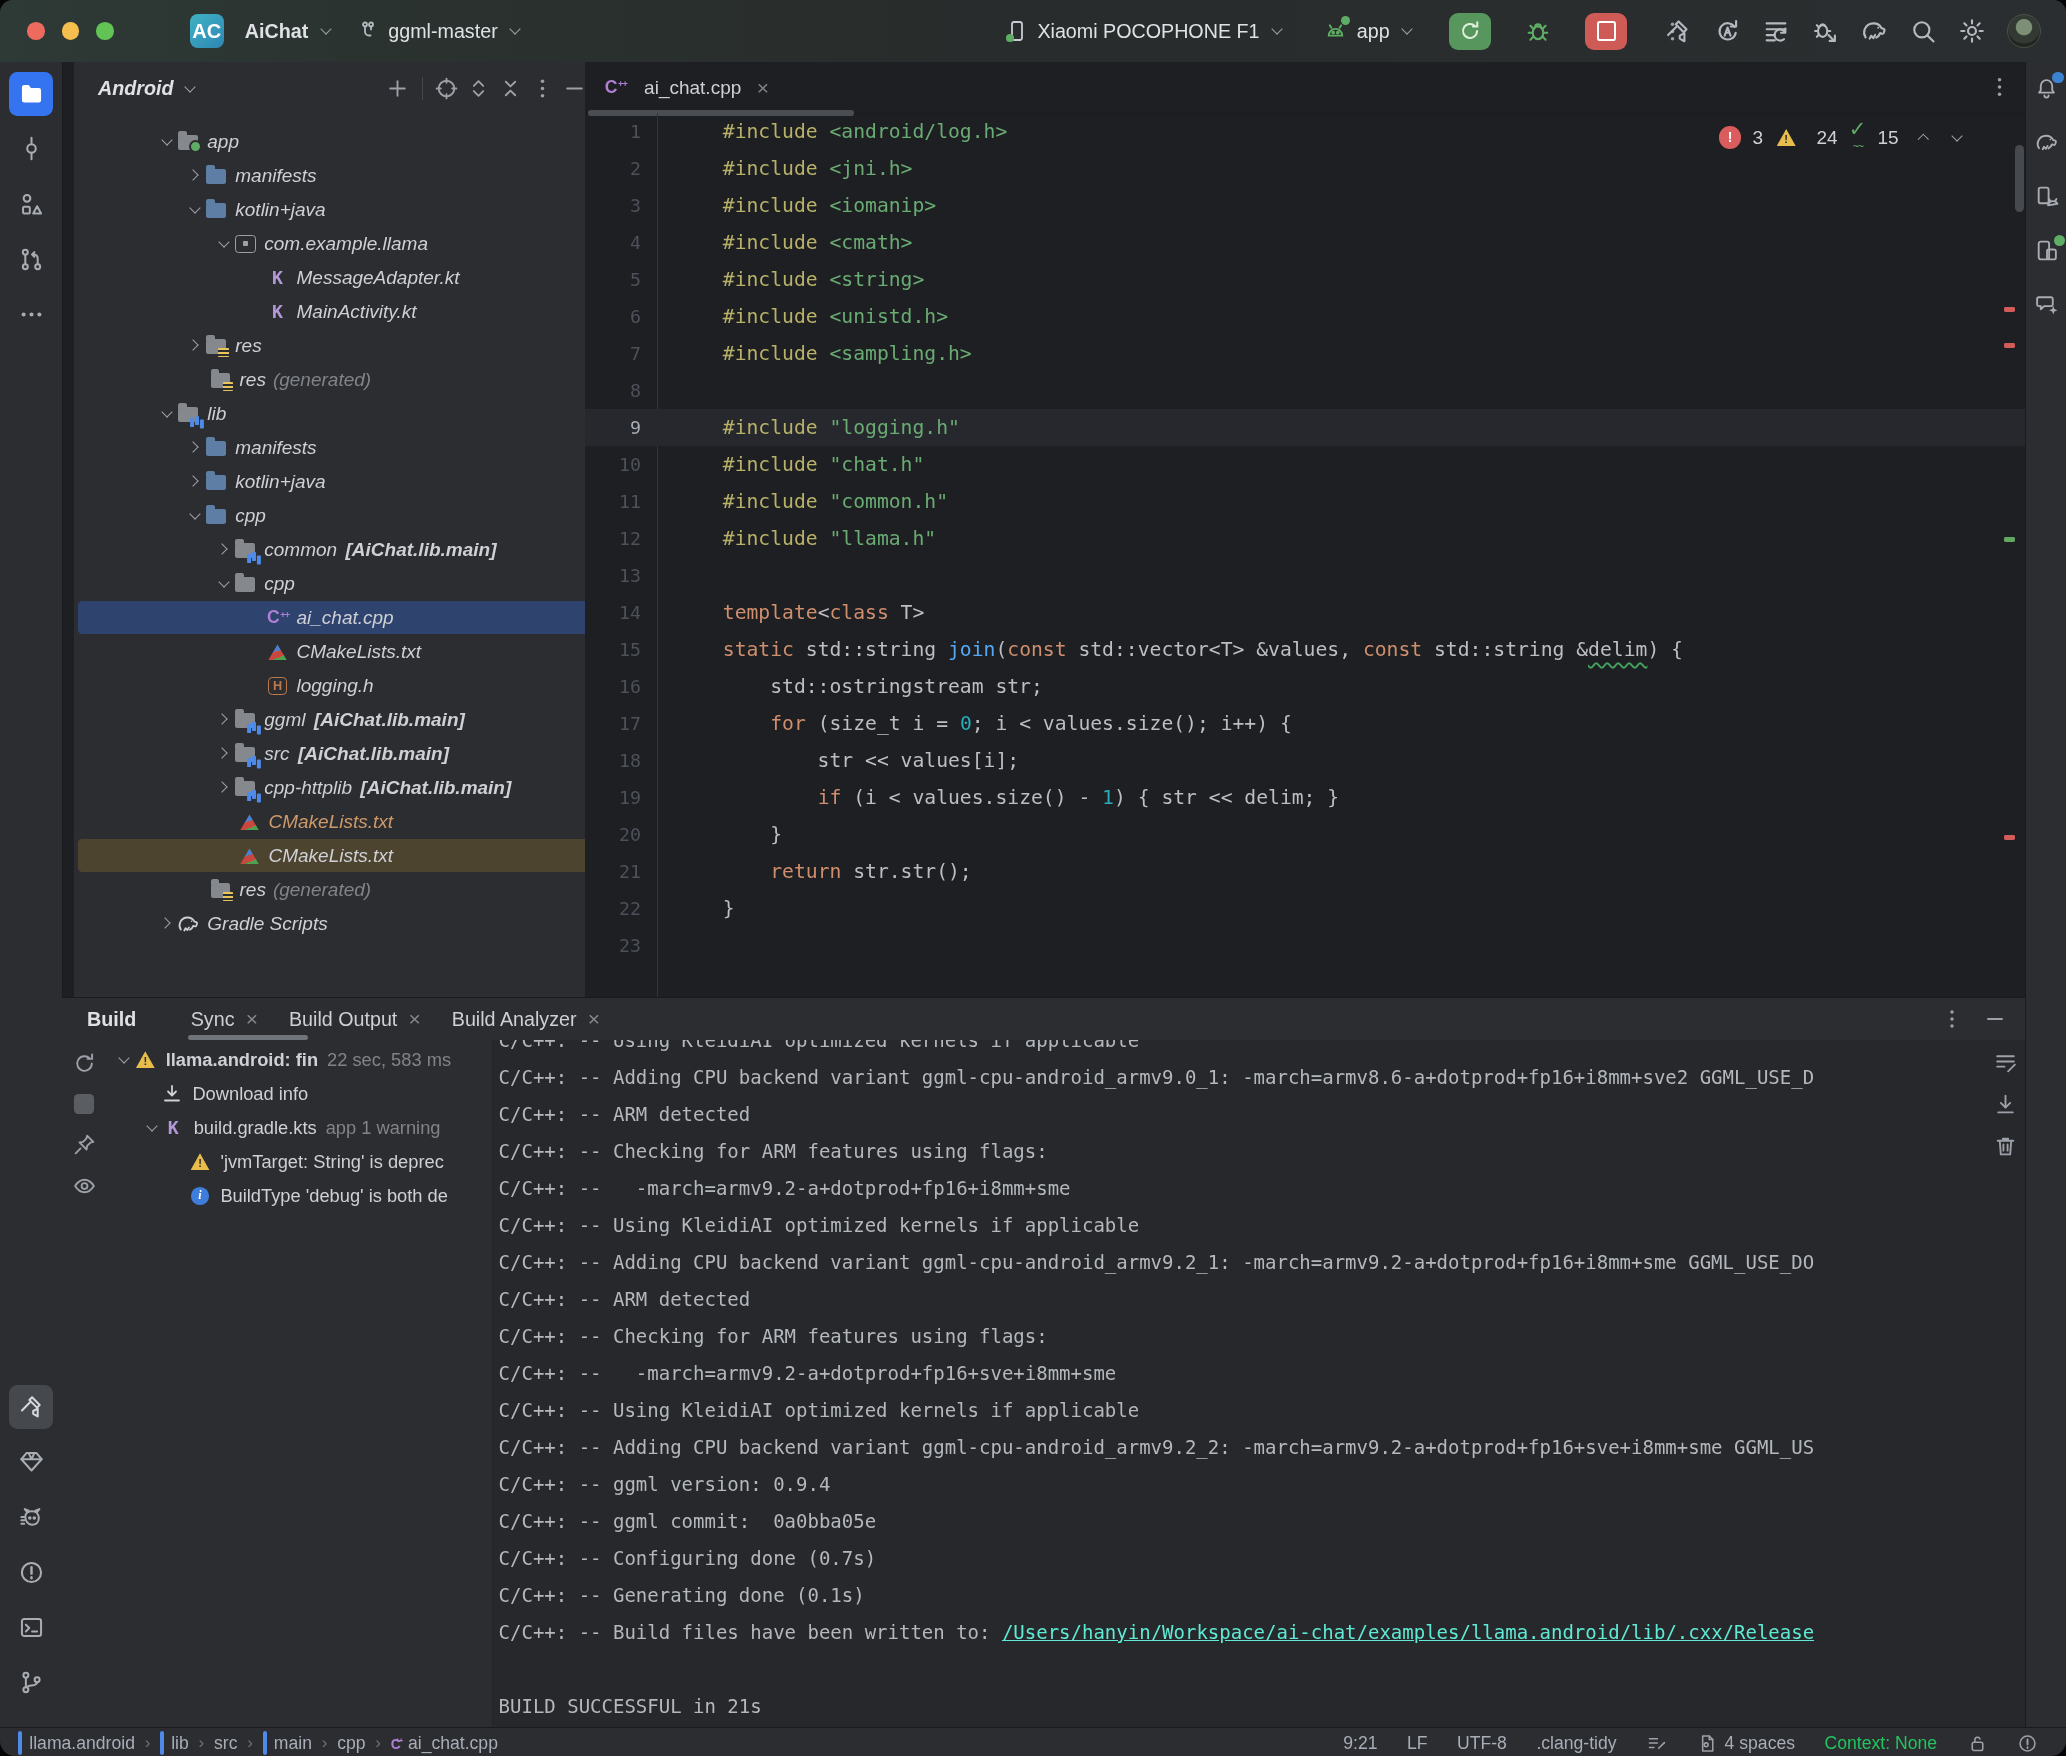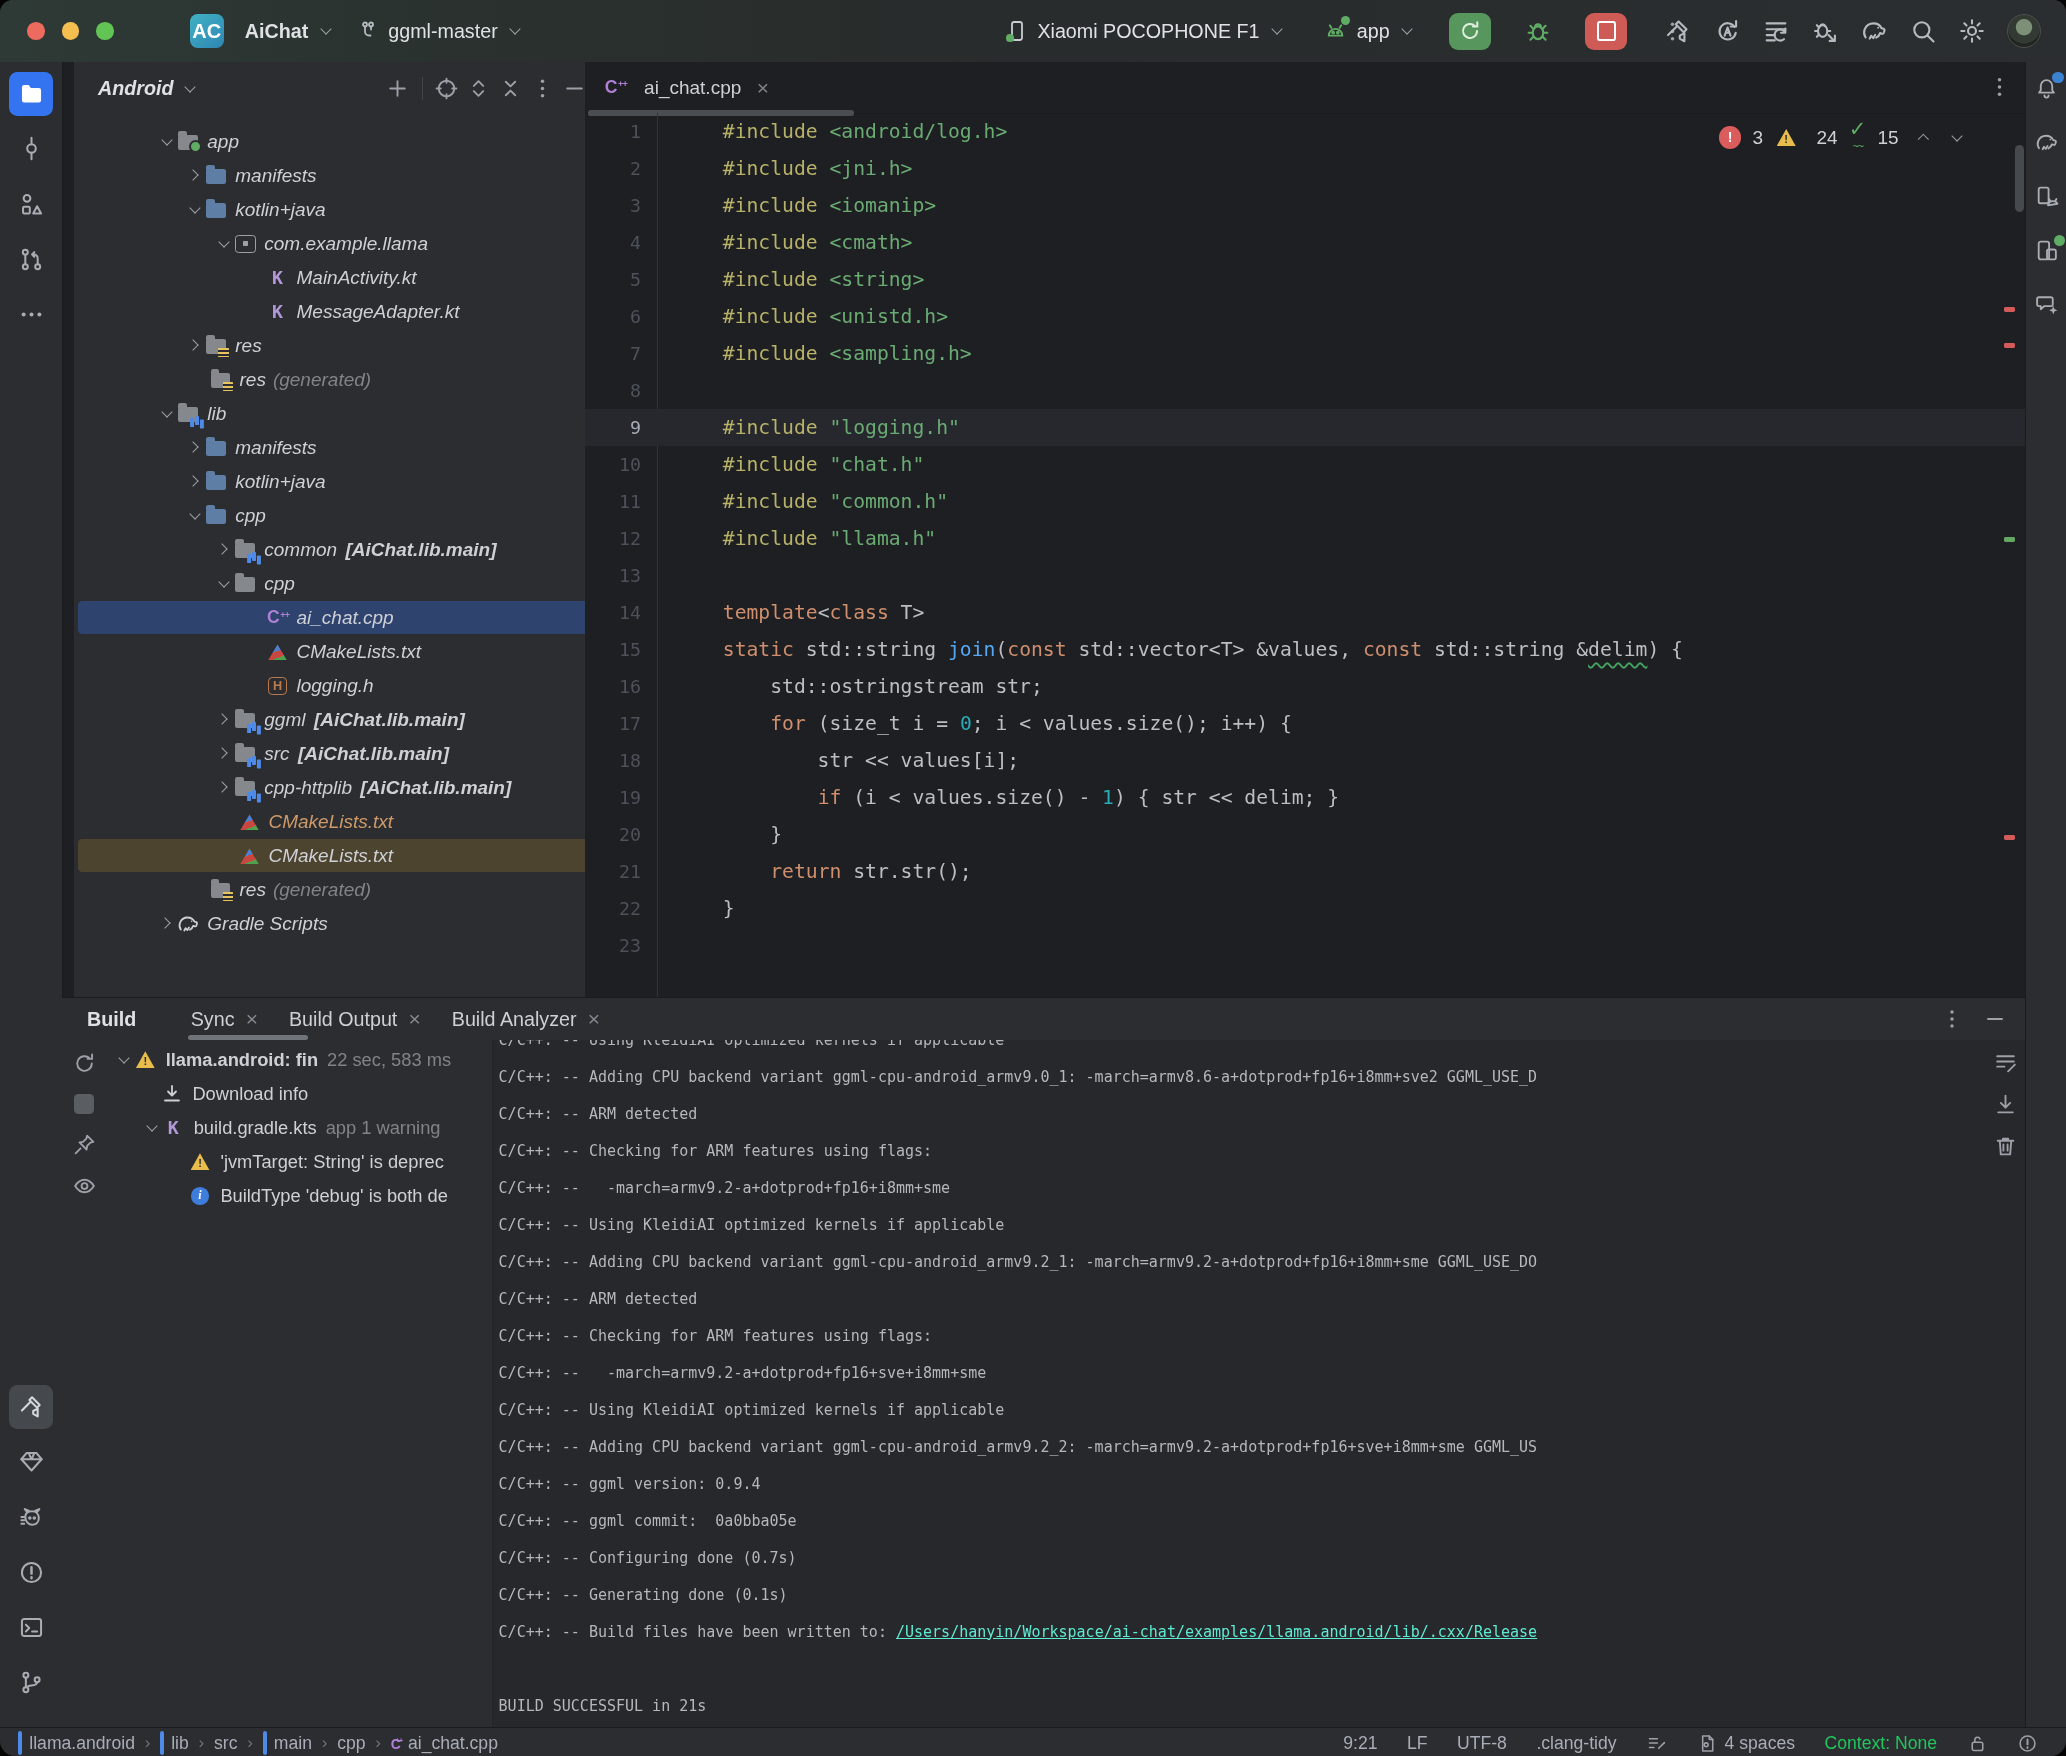--- a/index.html
+++ b/index.html
@@ -134,21 +134,21 @@
   #btoolcol .ic{width:25px;height:25px;}
   .stopg{width:19.7px;height:19.7px;border-radius:4.2px;background:#5a5d61;}
   #btree{position:absolute;left:53px;top:2.8px;right:0;}
   .brow{height:34px;display:flex;align-items:center;font-size:18.3px;color:#ced0d6;white-space:nowrap;overflow:hidden;}
   .brow .blab-b{font-weight:700;}
   .brow .bdim{color:#808489;margin-left:9px;}
   .brow .ticon{margin-right:8.4px;}
   #console{flex:1;position:relative;background:#26282b;overflow:hidden;}
   #logwrap{position:absolute;left:5.6px;top:0;right:42px;bottom:0;overflow:hidden;}
   #log{margin-top:-18.3px;}
-  .lline{height:37px;line-height:37px;font-size:15px;color:#b4b8bd;white-space:pre;}
+  .lline{height:37px;line-height:37px;font-size:19px;color:#b4b8bd;white-space:pre;}
   .lline a{color:#5eead4;text-decoration:underline;cursor:pointer;}
   #ctoolcol{position:absolute;right:7px;top:9.8px;display:flex;flex-direction:column;gap:17px;color:#9da0a8;}
   #ctoolcol .ic{width:25px;height:25px;}
 
   
   #status{position:absolute;left:0;top:1727px;width:100%;height:30px;background:#2b2d30;border-top:1.4px solid #1a1b1e;
     display:flex;align-items:center;color:#a8adb8;font-size:17.6px;}
   #crumbs{display:flex;align-items:center;gap:9.8px;margin-left:18.3px;}
   .crumb{display:flex;align-items:center;gap:7px;}
   .csep{color:#6f737a;font-size:17px;}
@@ -510,29 +510,29 @@
             <span class="pkg"></span>
           </span>
     <span class="tlabel">com.example.llama</span>
 
   </div>
         <div class="trow   " style="padding-left:169px">
     <span class="tspacer"></span>
           <span class="ticon">
             <span class="ktn"></span>
           </span>
-    <span class="tlabel">MainActivity.kt</span>
+    <span class="tlabel">MessageAdapter.kt</span>
 
   </div>
         <div class="trow   " style="padding-left:169px">
     <span class="tspacer"></span>
           <span class="ticon">
             <span class="ktn"></span>
           </span>
-    <span class="tlabel">MessageAdapter.kt</span>
+    <span class="tlabel">MainActivity.kt</span>
 
   </div>
         <div class="trow   " style="padding-left:112px">
     <span class="chev r"></span>
           <span class="ticon">
             <span class="fold f-gray f-res"></span>
           </span>
     <span class="tlabel">res</span>
 
   </div>

